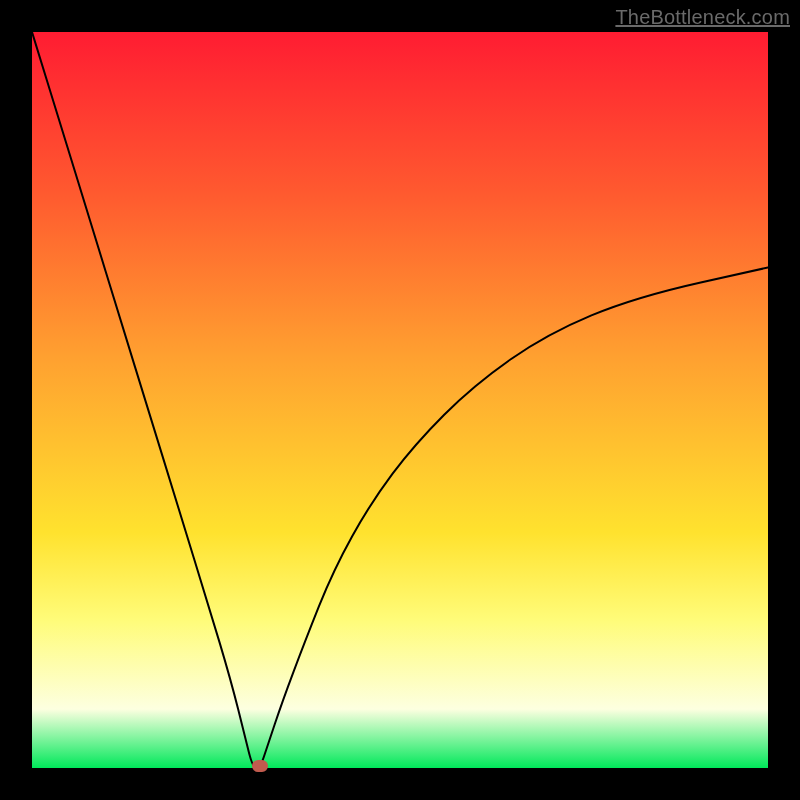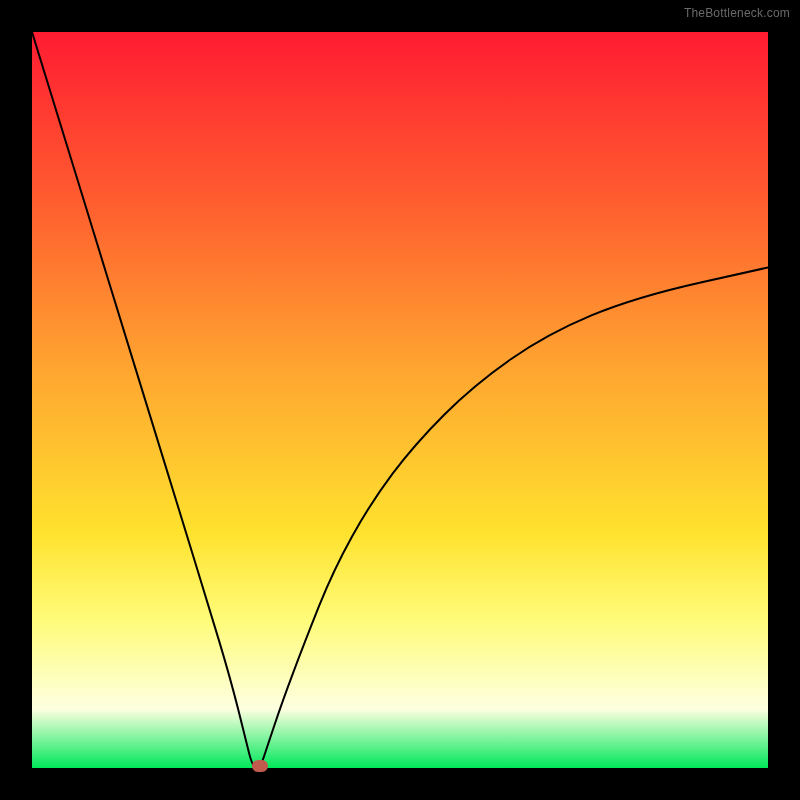--- a/index.html
+++ b/index.html
@@ -46,23 +46,24 @@
     width: 16px;
     height: 12px;
     border-radius: 6px;
     background: #c15b4e;
   }
   .watermark {
     position: absolute;
     top: 6px;
     right: 10px;
     color: #6a6a6a;
-    font-size: 12px;
+    font-size: 20px;
     letter-spacing: 0.2px;
     user-select: none;
+    text-decoration: underline;
   }
 </style>
 </head>
 <body>
 
 <div class="frame">
   <div class="plot">
     <svg class="curve" viewBox="0 0 736 736" preserveAspectRatio="none">
       <path d="M 0.0 0.0 Q 0.0 0.0 14.7 47.8 Q 29.4 95.7 44.2 143.5 Q 58.9 191.4 73.6 239.2 Q 88.3 287.0 103.0 334.9 Q 117.8 382.7 132.5 430.6 Q 147.2 478.4 161.9 526.2 Q 176.6 574.1 187.7 610.9 Q 198.7 647.7 206.1 677.1 Q 213.4 706.6 217.1 721.3 Q 220.8 736.0 224.5 736.0 Q 228.2 736.0 231.8 725.0 Q 235.5 713.9 242.9 691.8 Q 250.2 669.8 261.3 640.3 Q 272.3 610.9 287.0 574.1 Q 301.8 537.3 320.2 504.2 Q 338.6 471.0 360.6 441.6 Q 382.7 412.2 412.2 382.7 Q 441.6 353.3 478.4 327.5 Q 515.2 301.8 559.4 283.4 Q 603.5 265.0 669.8 250.2 T 736.0 235.5" fill="none" stroke="#000" stroke-width="2"></path>
     </svg>

